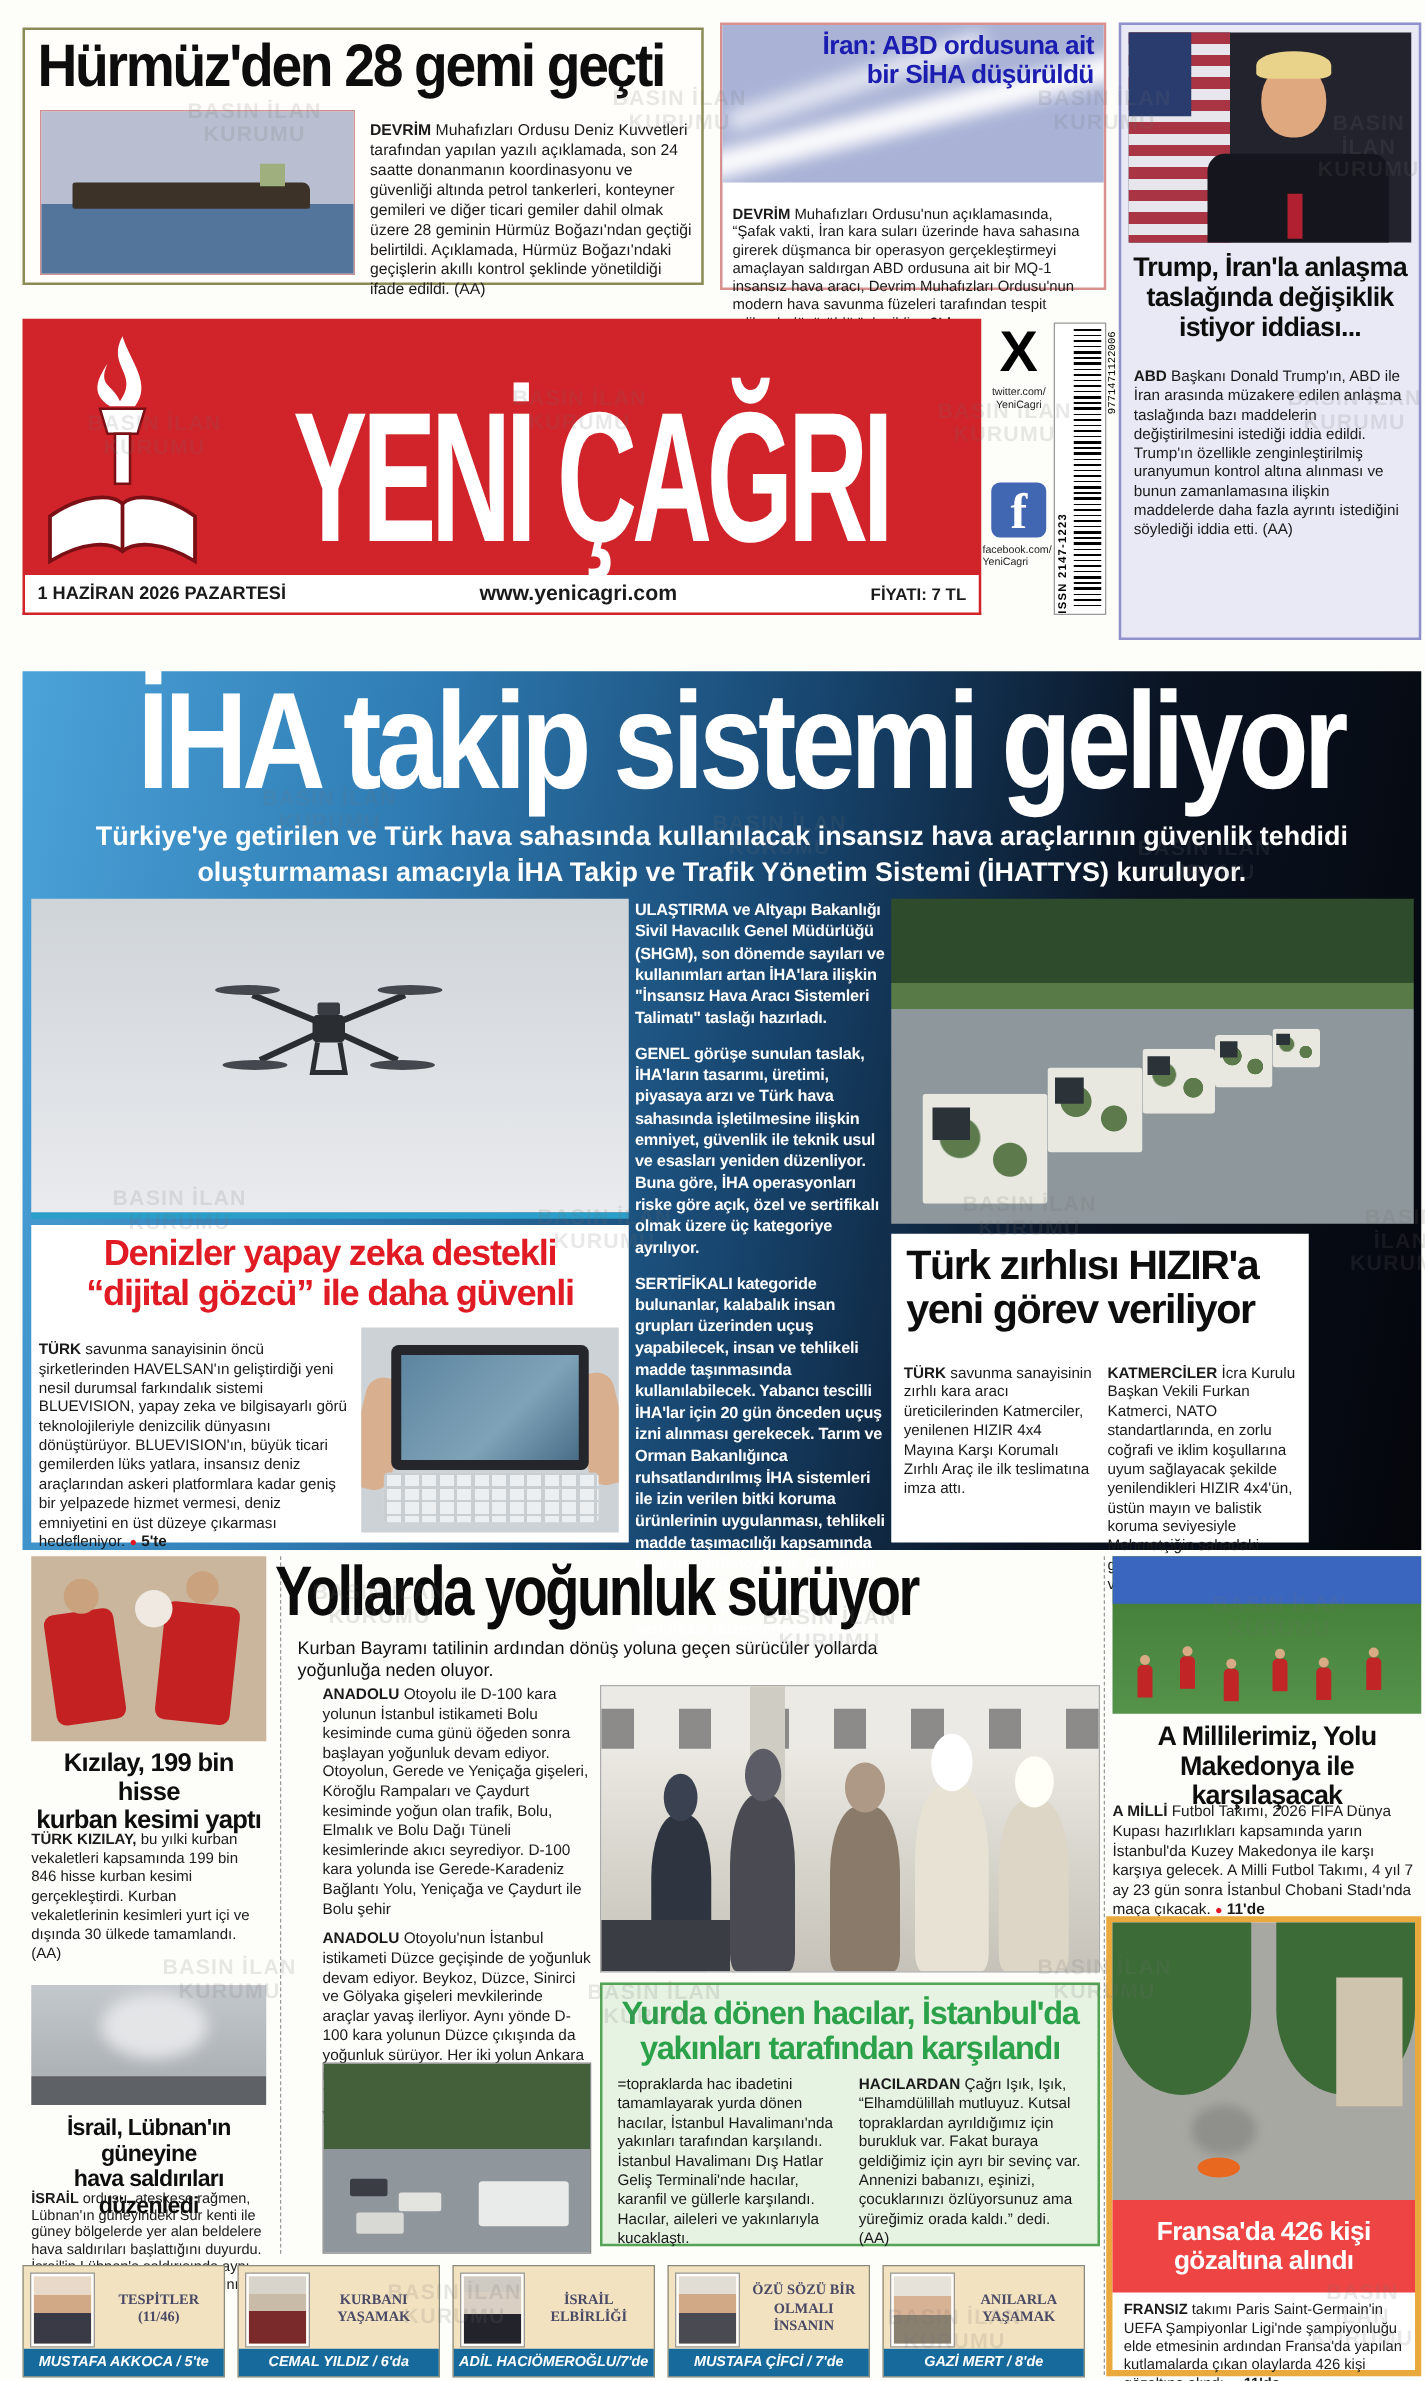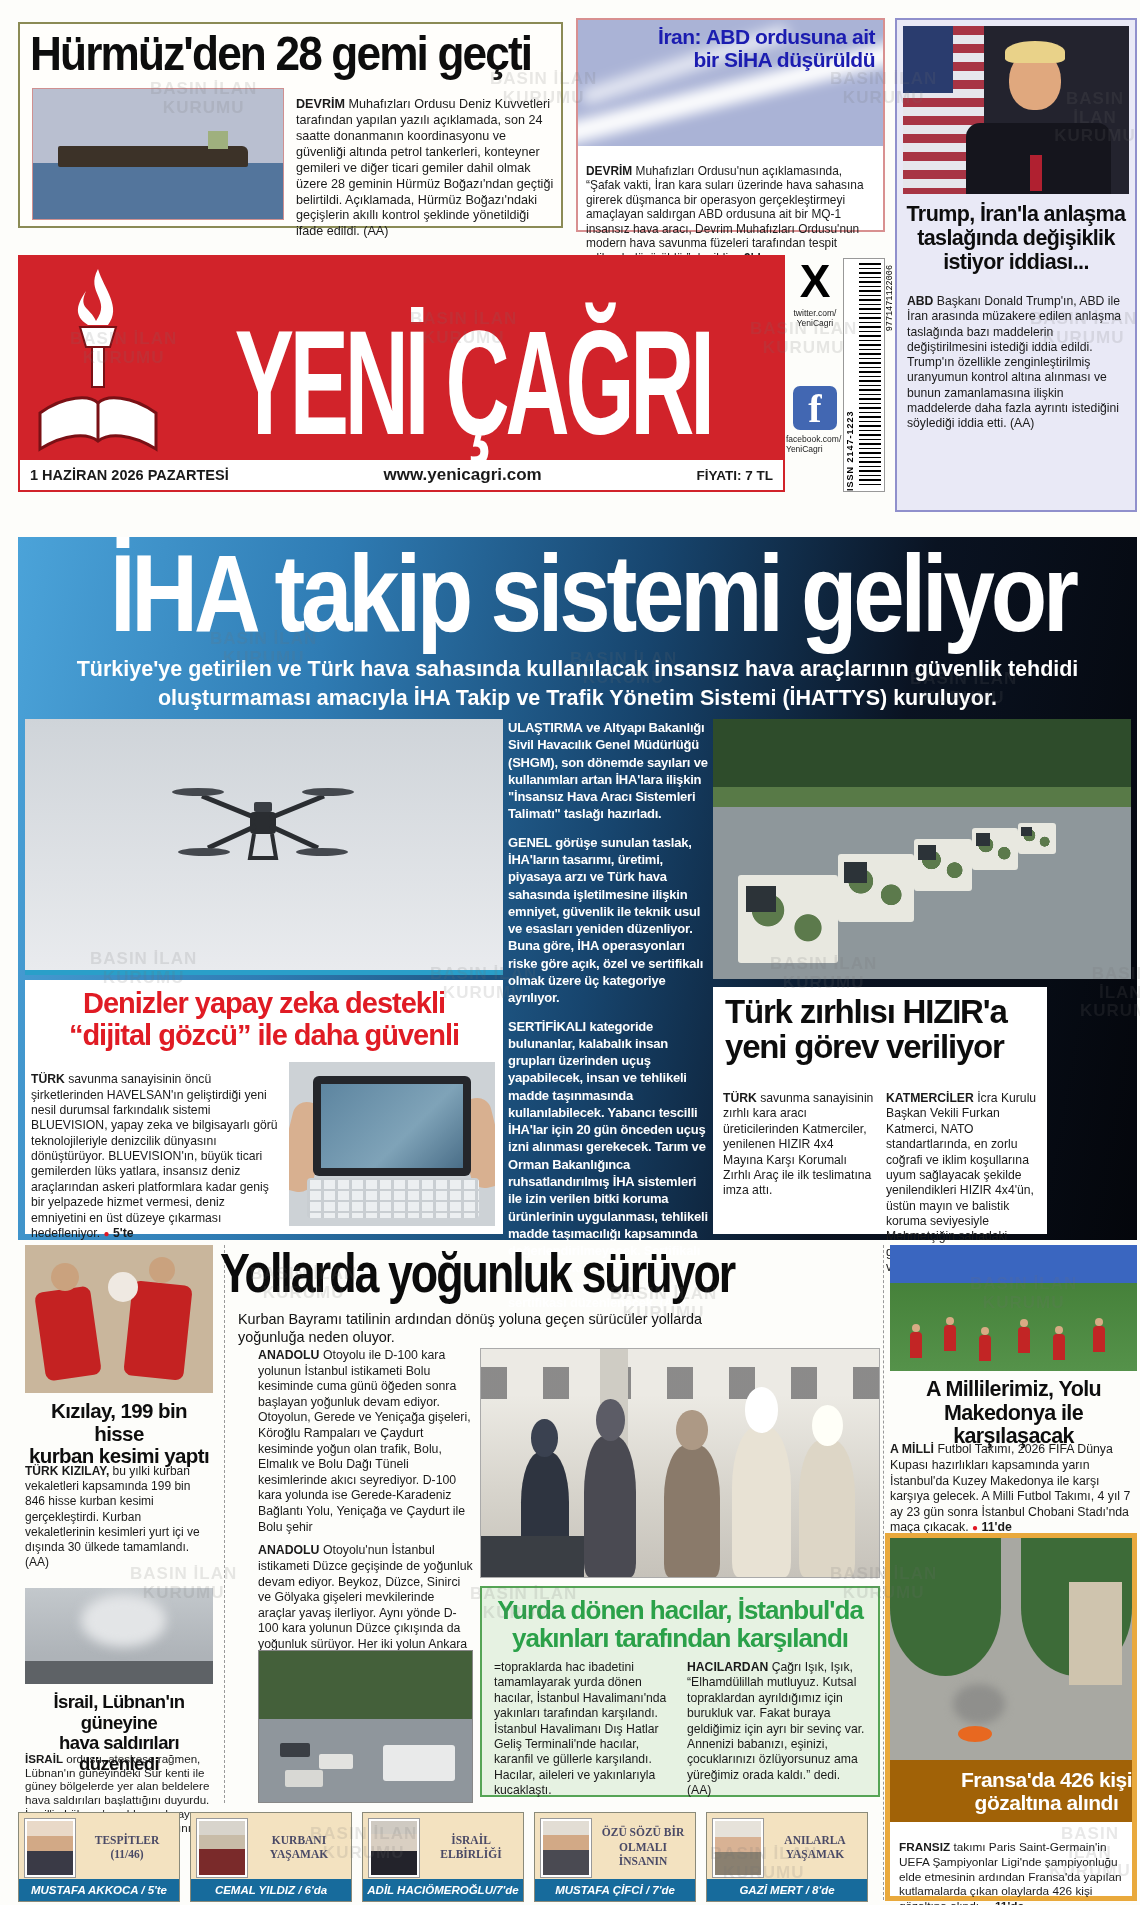--- a/index.html
+++ b/index.html
@@ -132,22 +132,22 @@
   .hac-cols div{flex:1;font-size:12.2px;line-height:1.26;}
   .players-photo{left:890px;top:1245px;width:247px;height:126px;background:linear-gradient(180deg,#3f7a33,#55924a);}
   .board{position:absolute;left:0;right:0;top:0;height:30%;background:#3a66c0;}
   .player{position:absolute;width:12px;height:26px;background:#c22525;border-radius:4px 4px 0 0;}
   .player:after{content:"";position:absolute;left:2px;top:-8px;width:8px;height:8px;border-radius:50%;background:#d8ab84;}
   .fransa-box{left:885px;top:1533px;width:252px;height:368px;background:#fff;border:5px solid #e9a93c;}
   .street-photo{position:absolute;left:0;top:0;right:0;height:222px;background:#a8a8a2;}
   .tree{position:absolute;top:0;width:46%;height:62%;background:#3d6b38;border-radius:0 0 50% 50%;}
   .fire{position:absolute;left:28%;bottom:8%;width:34px;height:16px;background:#e86820;border-radius:50%;}
   .fsmoke{position:absolute;left:26%;bottom:16%;width:52px;height:40px;background:#8f8f8c;border-radius:50%;filter:blur(4px);}
-  .hl-fransa{position:absolute;left:0;right:0;top:222px;height:62px;background:#a16207;color:#fff;
-             display:flex;align-items:center;justify-content:flex-end;text-align:center;
+  .hl-fransa{position:absolute;left:0;right:0;top:222px;height:74px;background:#ef4444;color:#fff;
+             display:flex;align-items:center;justify-content:center;text-align:center;
              font-weight:bold;font-size:21px;line-height:1.1;letter-spacing:-0.5px;}
   .fransa-body{position:absolute;left:9px;right:9px;top:290px;font-size:11.8px;line-height:1.26;}
   
   .colbox{position:absolute;top:1812px;width:162px;height:90px;background:#f3e2c0;border:1px solid #8a8a7a;}
   .portrait{position:absolute;left:6px;top:6px;width:50px;height:58px;border:2px solid #fff;outline:1px solid #999;
             background:linear-gradient(180deg,#e9d9c8 0 28%,#d2a986 28% 55%,#3a3a46 55%);}
   .portrait.v2{background:linear-gradient(180deg,#d8d4cc 0 26%,#c8bca8 26% 52%,#7a2a2a 52%);}
   .portrait.v3{background:linear-gradient(180deg,#cfcac2 0 24%,#d9cfc2 24% 56%,#23232b 56%);}
   .portrait.v4{background:linear-gradient(180deg,#e2ddd4 0 26%,#d2a986 26% 54%,#4a4a52 54%);}
   .portrait.v5{background:linear-gradient(180deg,#e6e2da 0 30%,#d8b294 30% 58%,#8a8070 58%);}

